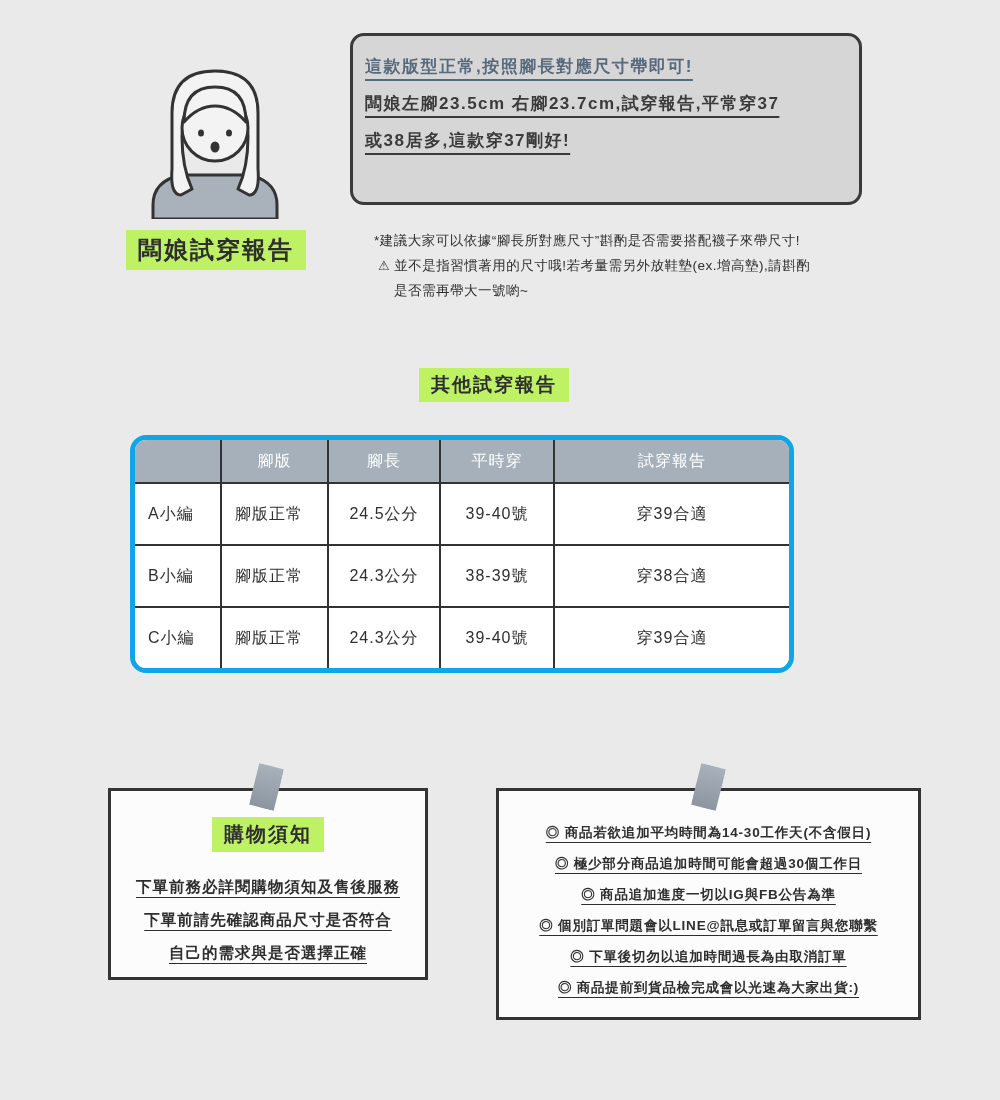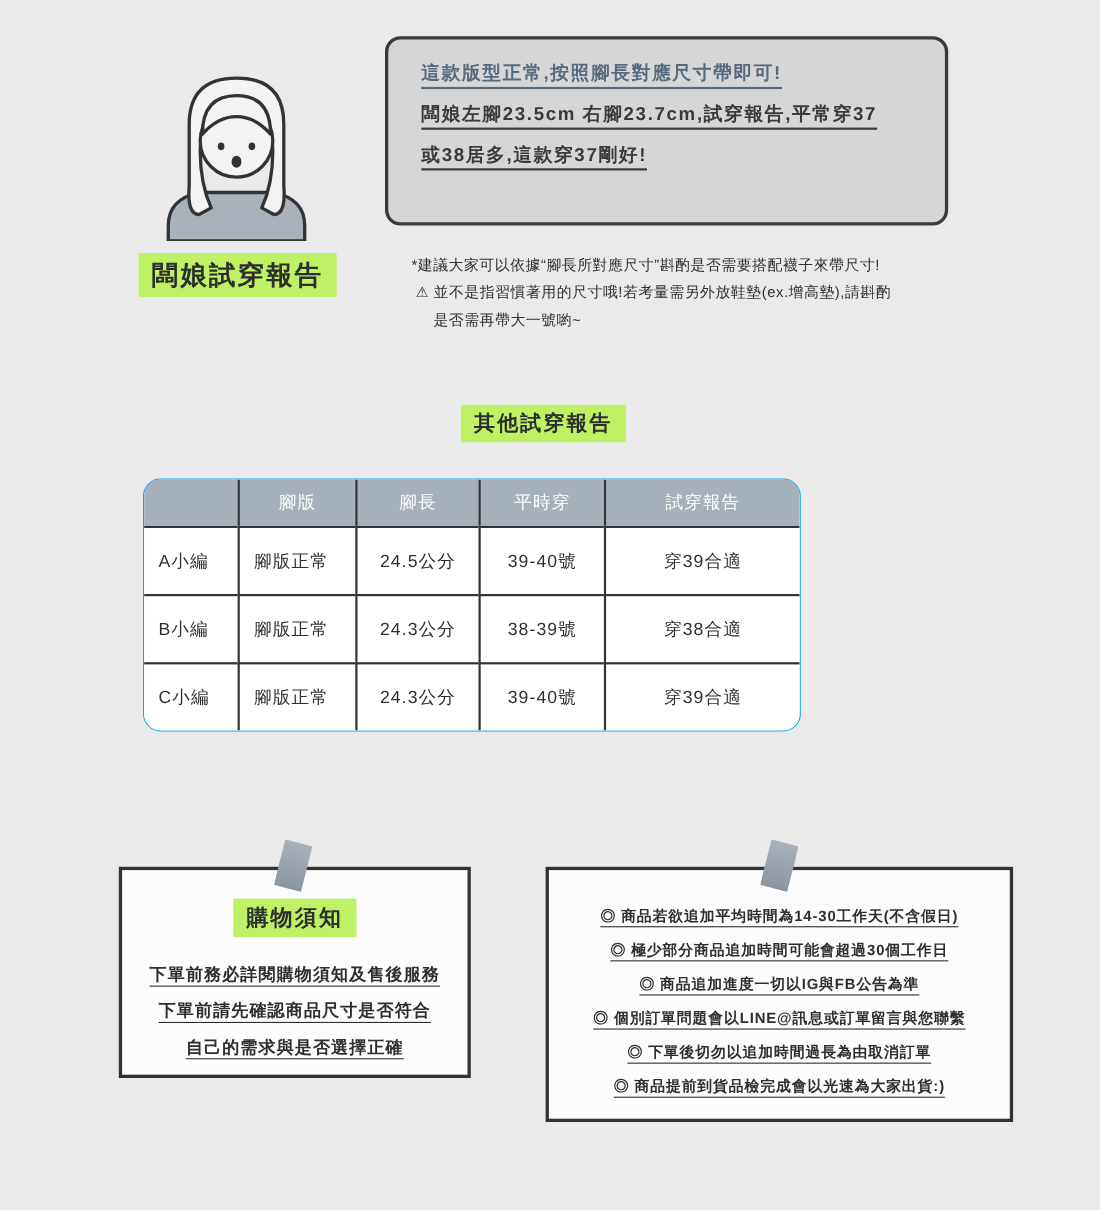--- a/index.html
+++ b/index.html
@@ -27,21 +27,21 @@
 
   
   .reporter-label { left:126px; top:230px; font-size:24px; }
 
   
   .speech {
     left:350px; top:33px; width:512px; height:172px;
     background:#d6d6d6;
     border:3px solid #3a3a3a;
     border-radius:14px;
-    padding:22px 26px 0 30px;
+    padding:22px 26px 0 12px;
   }
   .speech .ln {
     display:inline-block;
     font-size:17px;
     font-weight:bold;
     letter-spacing:1.5px;
     text-decoration:underline;
     text-underline-offset:7px;
     text-decoration-thickness:1.5px;
     margin-bottom:20px;
@@ -54,23 +54,23 @@
   .note { left:374px; top:228px; width:520px; font-size:13.5px; line-height:25px; letter-spacing:0.5px; color:#2f2f2f; }
   .note .n2 { padding-left:4px; }
   .note .n3 { padding-left:20px; }
   .warn { display:inline-block; margin-right:4px; font-size:13px; color:#2f2f2f; }
 
   
   .section-heading { left:0; top:368px; width:988px; text-align:center; font-size:19px; }
 
   
   .tbl {
-    left:130px; top:435px; width:598px;
+    left:130px; top:435px; width:664px;
     background:#ffffff;
-    border:1px solid #0ea5e9;
+    border:5px solid #0ea5e9;
     border-radius:16px;
     overflow:hidden;
   }
   .trow { display:grid; grid-template-columns:85px 107px 112px 114px 1fr; }
   .cell {
     display:flex; align-items:center; justify-content:center;
     font-size:16px; letter-spacing:1px;
     min-height:62px;
     border-left:2.5px solid #333;
     border-top:2.5px solid #333;

